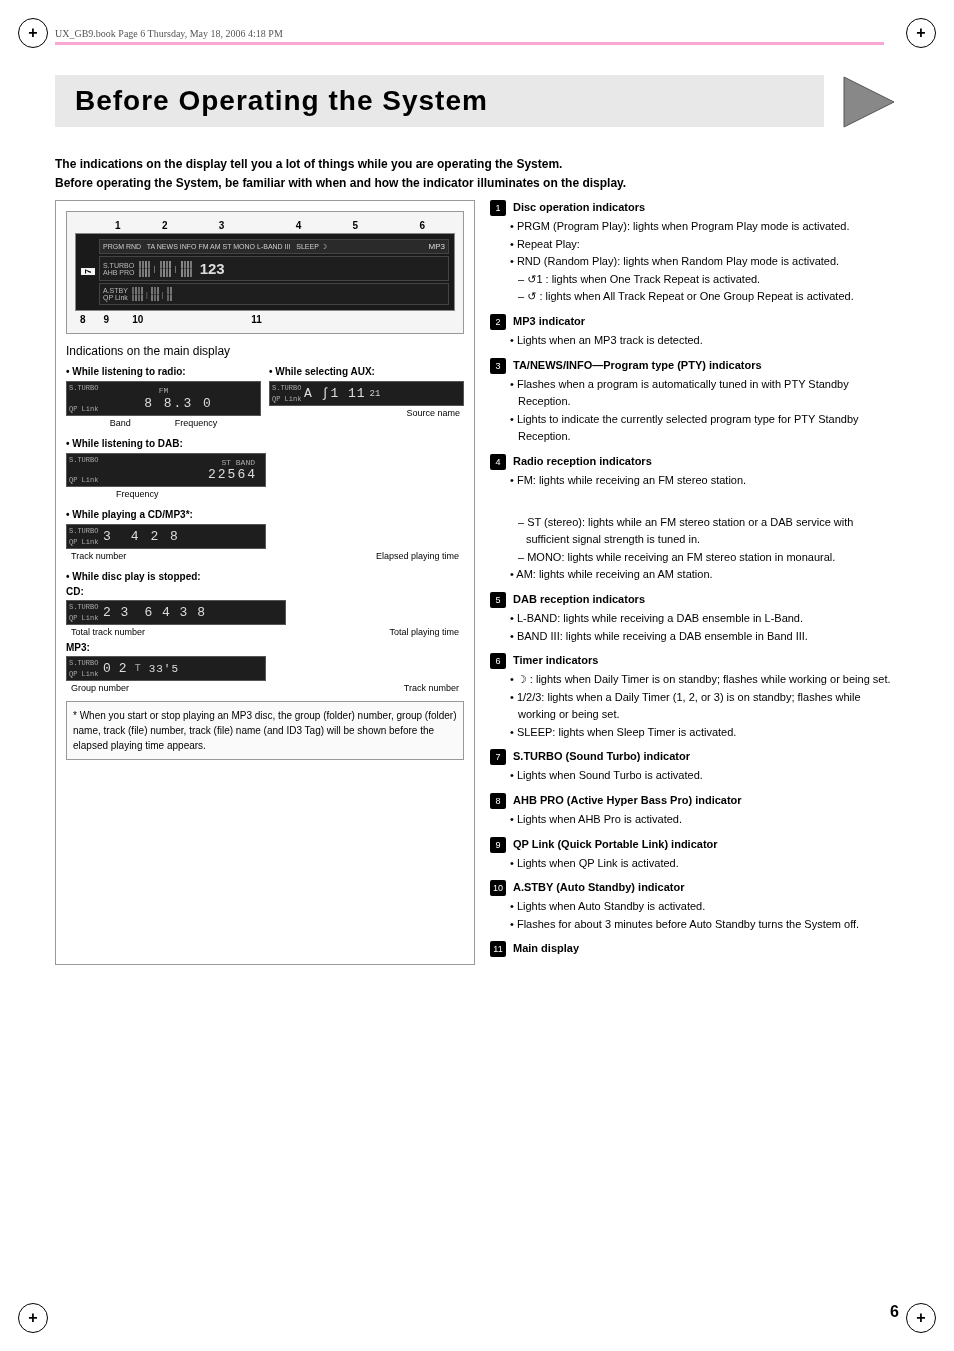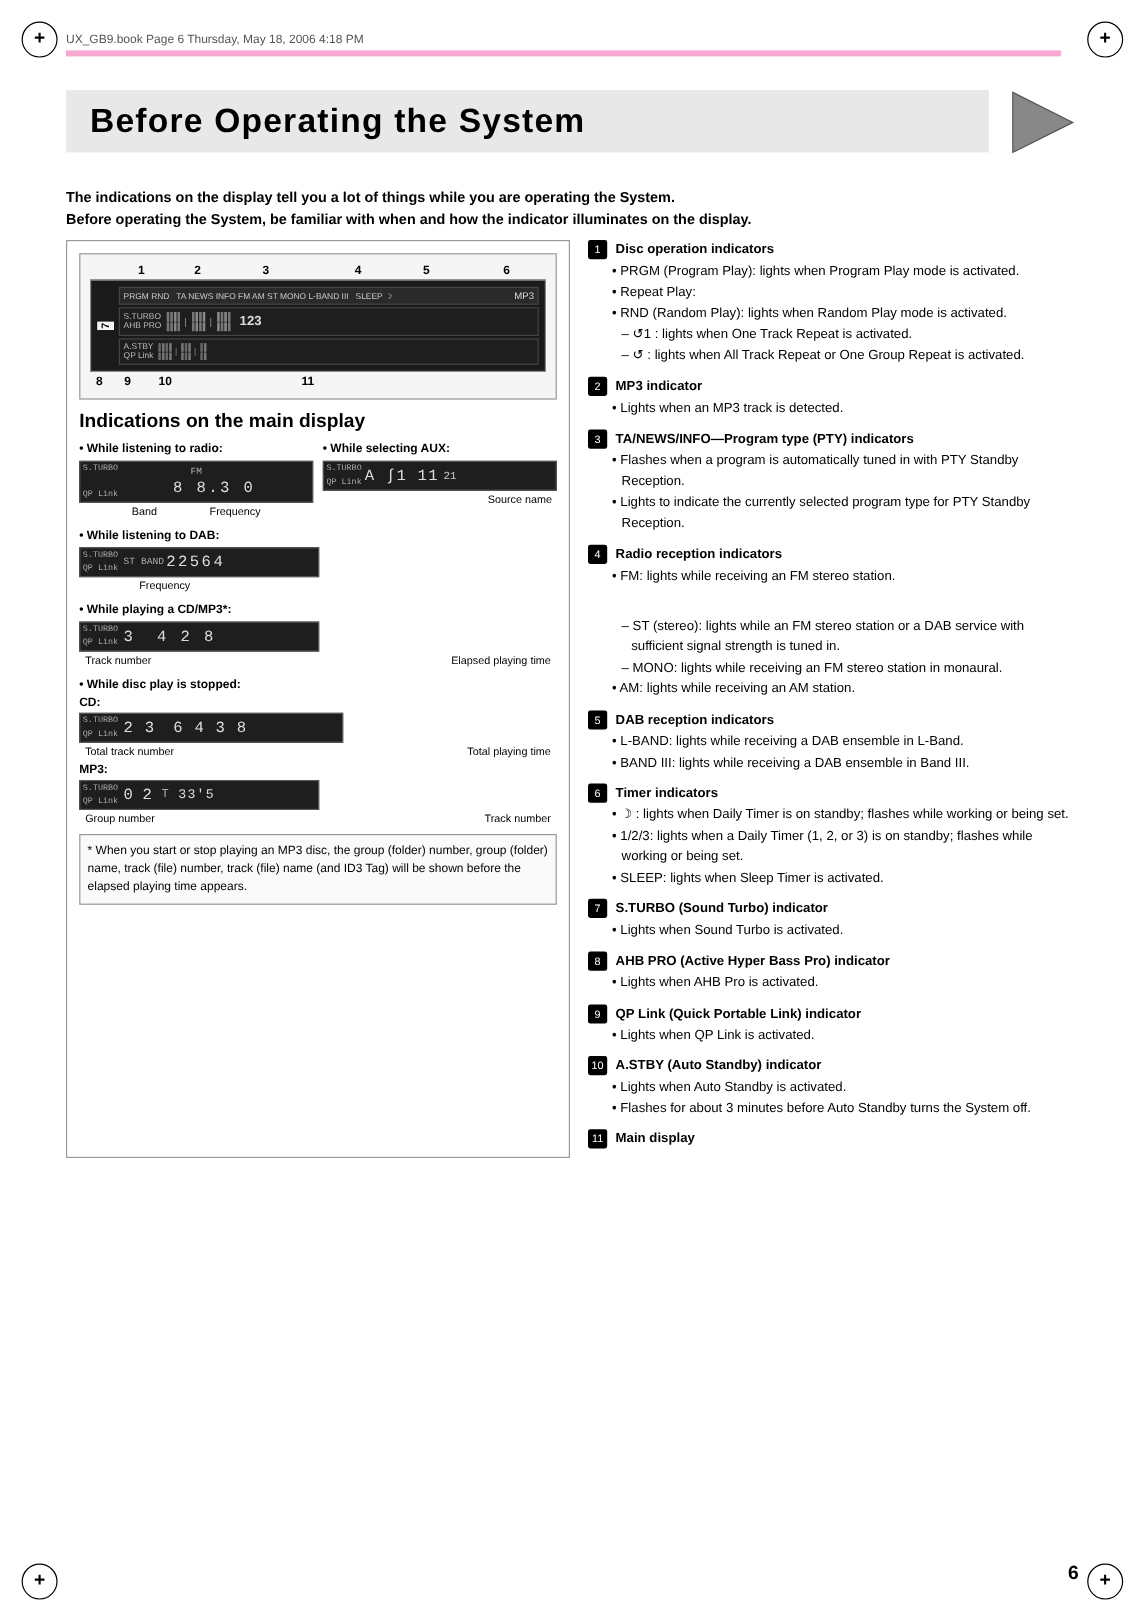--- a/index.html
+++ b/index.html
@@ -33,22 +33,23 @@
     .cm-br { bottom: 18px; right: 18px; }
 
     
     .header-bar {
       position: absolute;
       top: 28px;
       left: 55px;
       right: 70px;
       font-size: 10px;
       color: #555;
-      border-bottom: 5px solid #f9a8d4;
+      border-bottom: 3px solid #f9a8d4;
       padding-bottom: 3px;
+      font-family: Liberation Serif, serif;
     }
 
     
     .triangle-deco {
       position: absolute;
       top: 72px;
       right: 55px;
       width: 60px;
       height: 60px;
     }
@@ -102,22 +103,22 @@
       border: 1px solid #999;
       background: #f5f5f5;
       padding: 8px;
       margin-bottom: 10px;
       font-size: 9px;
       position: relative;
     }
 
     
     .indications-title {
-      font-weight: bold;
-      font-size: 16px;
+      font-weight: normal;
+      font-size: 12px;
       margin-bottom: 8px;
     }
 
     .footnote-box {
       border: 1px solid #999;
       padding: 6px;
       font-size: 10px;
       line-height: 1.5;
       margin-top: 8px;
       background: #fafafa;
@@ -280,21 +281,21 @@
                 <div style="width:2px; height:16px; background:#555; display:flex; flex-direction:column; gap:1px;">
                     <div style="background:#888;flex:1;"></div>
                     <div style="background:#888;flex:1;"></div>
                   </div>
                 <div style="width:2px; height:16px; background:#555; display:flex; flex-direction:column; gap:1px;">
                     <div style="background:#777;flex:1;"></div>
                     <div style="background:#777;flex:1;"></div>
                   </div>
               </div>
             </div>
-            <div style="font-size:11px; color:#ddd; font-weight:bold; margin-left:4px;">123</div>
+            <div style="font-size:15px; color:#ddd; font-weight:bold; margin-left:4px;">123</div>
           </div>
 
           <div style="background:#1e1e1e; display:flex; align-items:center; gap:4px; border:1px solid #444; padding:3px; margin-top:2px;">
             <div style="font-size:7px; color:#bbb; white-space:nowrap;">A.STBY<br>QP Link</div>
             <div style="display:flex; gap:1px; align-items:center;">
               <div style="display:flex; gap:1px;">
                 <div style="width:2px; height:14px; background:#444; display:flex; flex-direction:column; gap:1px;">
                     <div style="background:#666;flex:1;"></div>
                     <div style="background:#666;flex:1;"></div>
                   </div>
@@ -382,21 +383,21 @@
           </div>
           <div style="font-size:9px; text-align:right; padding-right:4px;">Source name</div>
         </div>
       </div>
 
       <div style="margin-bottom:10px; font-size:10px;">
         <div style="font-weight:bold; margin-bottom:4px;">• While listening to DAB:</div>
         <div style="background:#1e1e1e; color:#ddd; border:1px solid #555; padding:4px 8px; font-family:'Courier New',monospace; font-size:9px; margin-bottom:2px; position:relative; display:inline-block; min-width:200px;">
           <div style="font-size:7px; color:#aaa; position:absolute; top:2px; left:2px;">S.TURBO</div>
           <div style="font-size:7px; color:#aaa; position:absolute; bottom:2px; left:2px;">QP Link</div>
-          <div style="display:flex; padding-left:28px; align-items:center;">
+          <div style="display:flex; padding-left:28px; align-items:flex-end;flex-direction:column;">
             <span style="font-size:8px; color:#aaa; margin-right:2px;">ST BAND</span>
             <span style="font-size:13px; letter-spacing:2px;">22564</span>
           </div>
         </div>
         <div style="font-size:9px; padding-left:50px;">Frequency</div>
       </div>
 
       <div style="margin-bottom:10px; font-size:10px;">
         <div style="font-weight:bold; margin-bottom:4px;">• While playing a CD/MP3*:</div>
         <div style="background:#1e1e1e; color:#ddd; border:1px solid #555; padding:4px 8px; font-family:'Courier New',monospace; font-size:9px; margin-bottom:2px; position:relative; display:inline-block; min-width:200px;">

